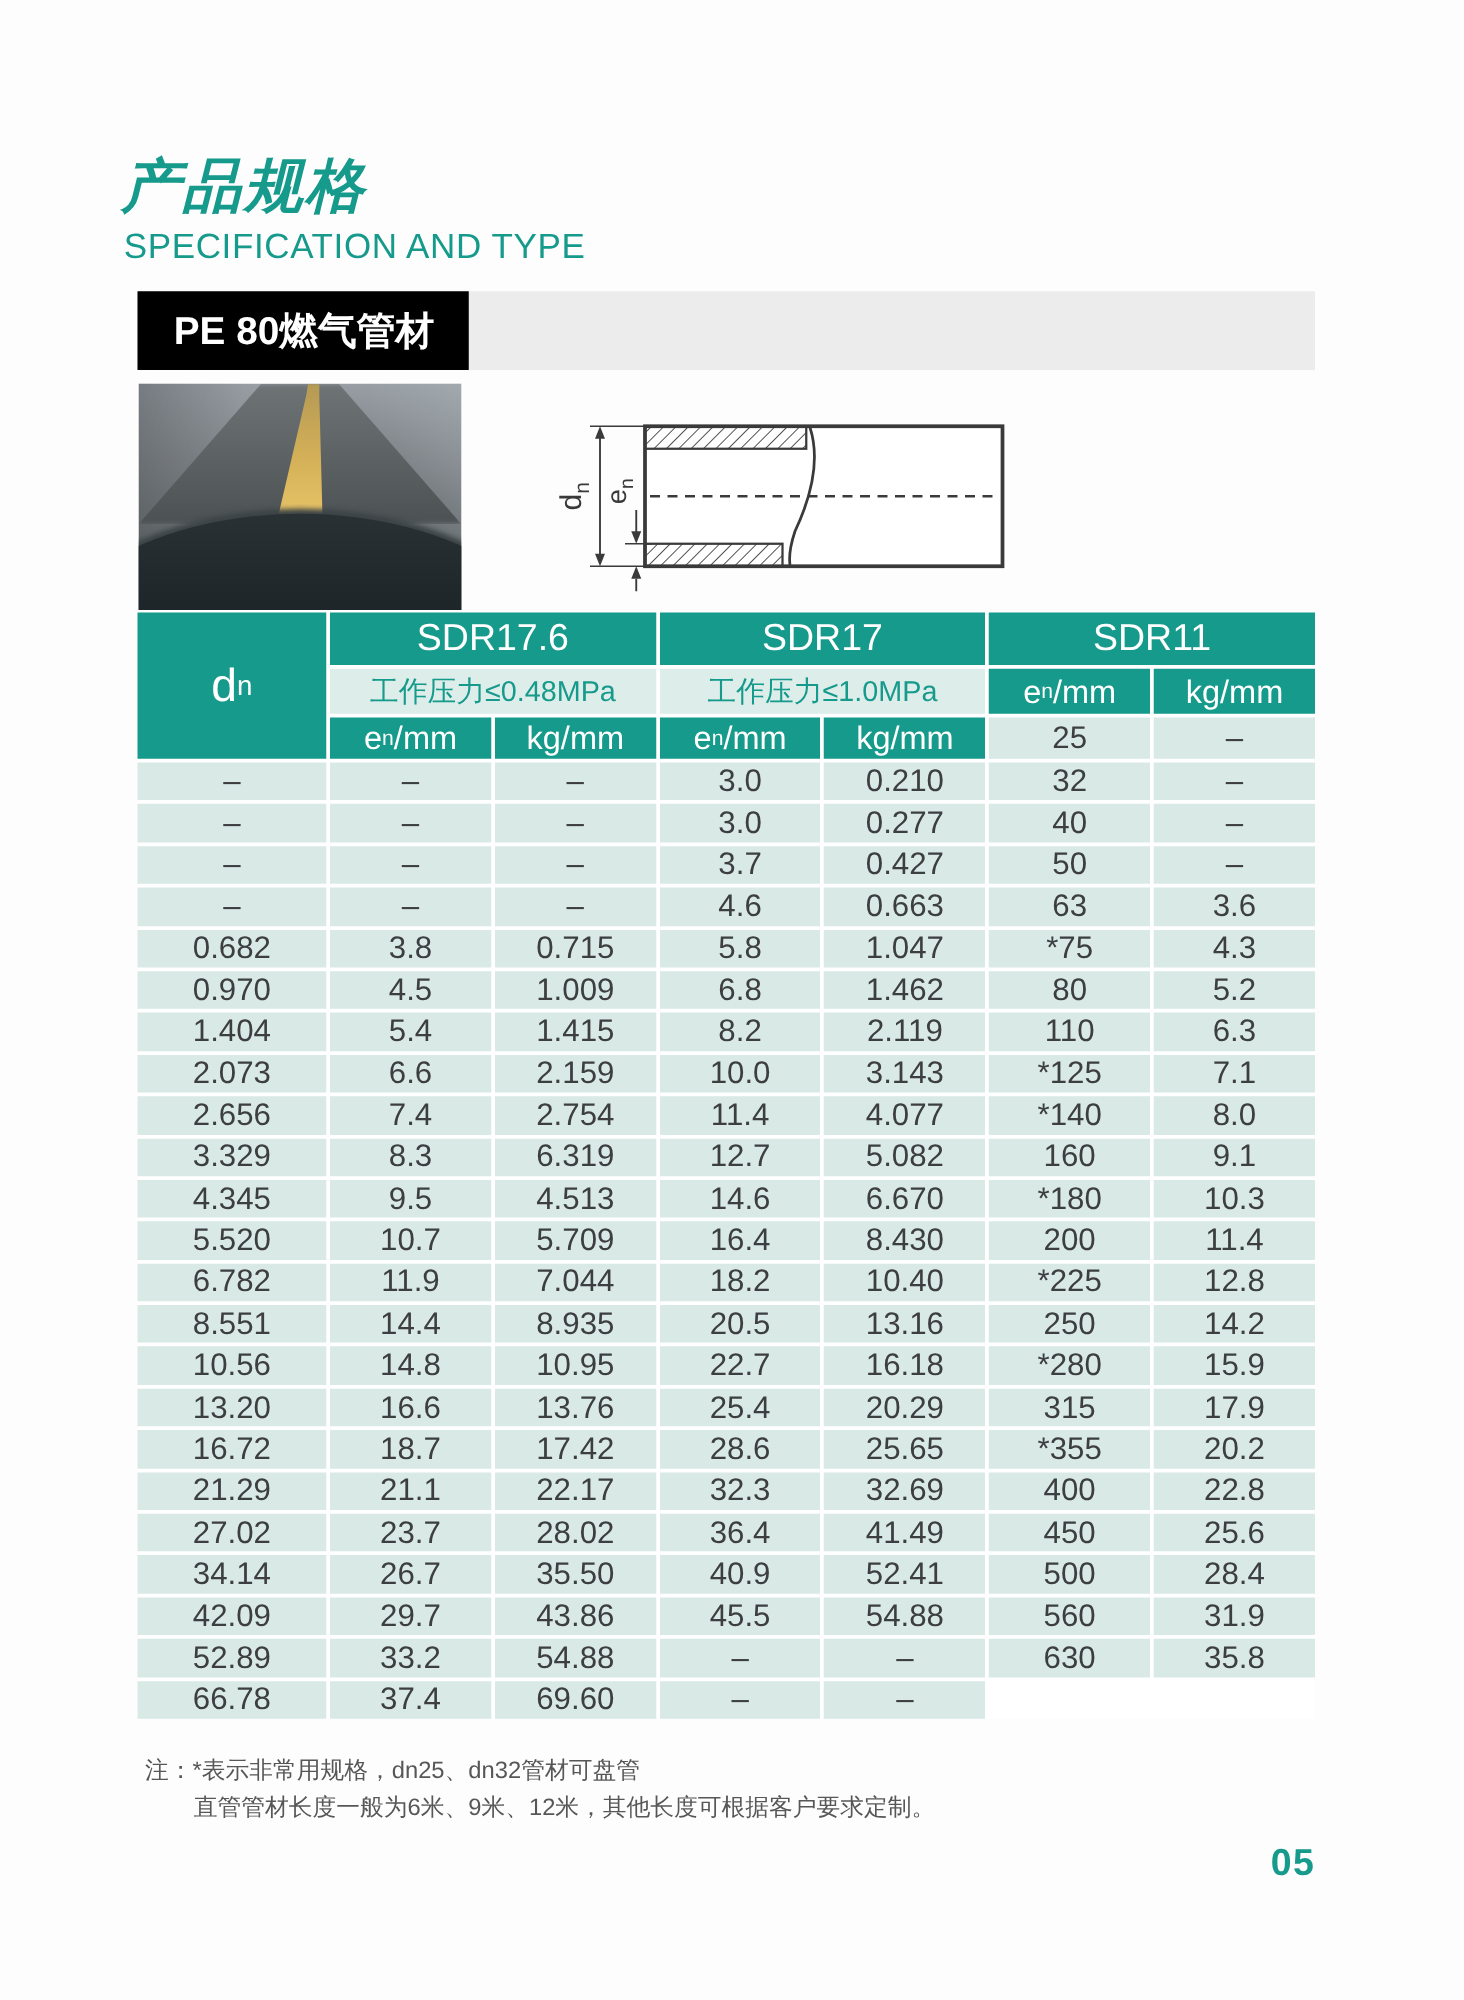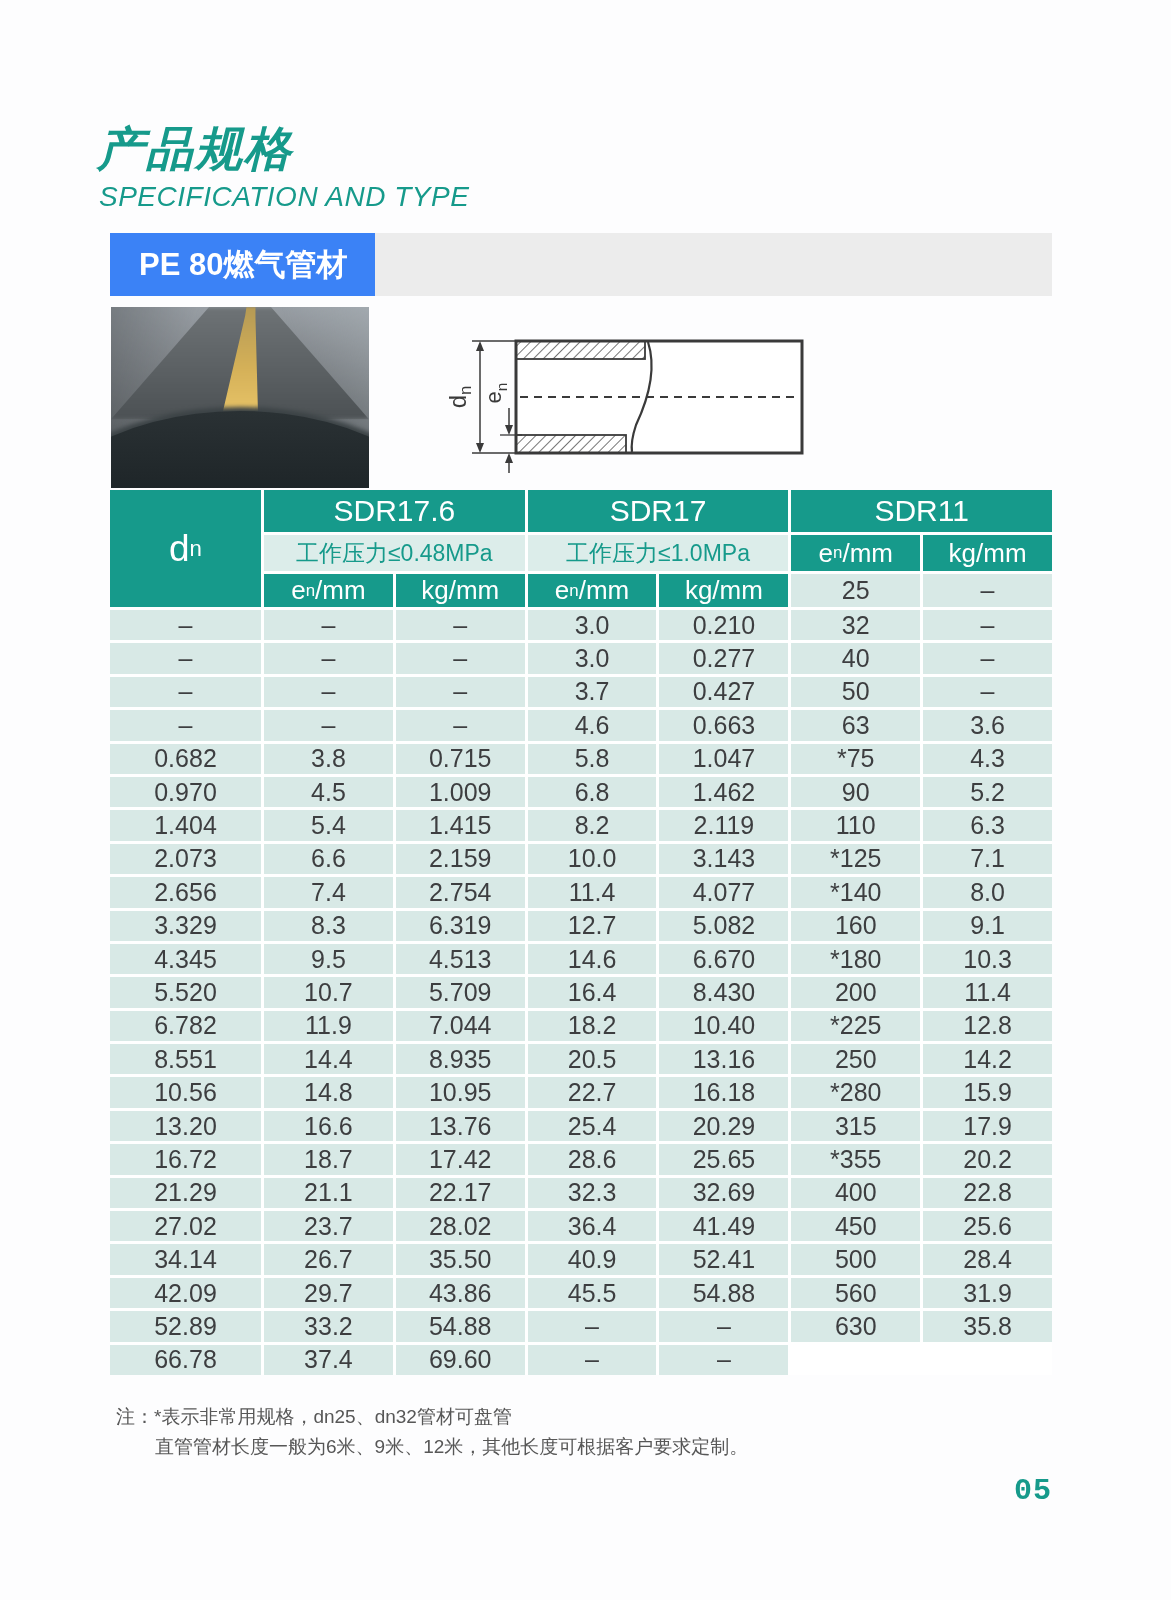--- a/index.html
+++ b/index.html
@@ -10,28 +10,28 @@
     background:#fdfdfe; overflow:hidden;
   }
 
   
   .title-cn {
     position:absolute; left:97px; top:118px;
     font-size:47px; font-weight:bold; color:#169a8b; letter-spacing:2px;font-style:italic;
   }
   .title-en {
     position:absolute; left:99px; top:181px;
-    font-size:28px; color:#169a8b; letter-spacing:0.5px;font-style:italic;
+    font-size:28px; color:#169a8b; letter-spacing:0.5px;
   }
 
   
   .banner { position:absolute; left:110px; top:233px; width:942px; height:63px; background:#ececec; }
   .banner-tab {
     position:absolute; left:0; top:0; width:265px; height:63px;
-    background:#3b82f6; color:#fff; font-size:31px; font-weight:600;
+    background:#000000; color:#fff; font-size:31px; font-weight:600;
     display:flex; align-items:center; padding-left:29px;
   }
 
   
   .photo {
     position:absolute; left:111px; top:307px; width:258px; height:181px;
     overflow:hidden; background:linear-gradient(178deg,#9aa0a6 0%,#83888d 28%,#6d7276 55%,#5d6266 80%);
   }
   .photo .streak-l {
     position:absolute; left:-30%; top:-10%; width:70%; height:120%;
@@ -92,21 +92,21 @@
   .th-unit sub { font-size:65%; }
   .dn-val, .val { background:#d8e9e6; color:#3d3e40; font-size:25px; }
 
   
   .notes { position:absolute; left:116px; top:1402px; color:#575757; font-size:19px; line-height:30px; }
   .notes .line2 { margin-left:39px; }
 
   
   .page-num {
     position:absolute; right:119px; top:1474px;
-    color:#169a8b; font-size:30px; font-weight:bold; letter-spacing:1px;font-family:Liberation Mono, monospace;
+    color:#169a8b; font-size:30px; font-weight:bold; letter-spacing:1px;
   }
 </style>
 </head>
 <body>
 
 <div class="page">
 
   <div class="title-cn">产品规格</div>
   <div class="title-en">SPECIFICATION AND TYPE</div>
 
@@ -224,21 +224,21 @@
       <div class="cell val">0.715</div>
       <div class="cell val">5.8</div>
       <div class="cell val">1.047</div>
       <div class="cell dn-val">*75</div>
       <div class="cell val">4.3</div>
       <div class="cell val">0.970</div>
       <div class="cell val">4.5</div>
       <div class="cell val">1.009</div>
       <div class="cell val">6.8</div>
       <div class="cell val">1.462</div>
-      <div class="cell dn-val">90</div>
+      <div class="cell dn-val">80</div>
       <div class="cell val">5.2</div>
       <div class="cell val">1.404</div>
       <div class="cell val">5.4</div>
       <div class="cell val">1.415</div>
       <div class="cell val">8.2</div>
       <div class="cell val">2.119</div>
       <div class="cell dn-val">110</div>
       <div class="cell val">6.3</div>
       <div class="cell val">2.073</div>
       <div class="cell val">6.6</div>

